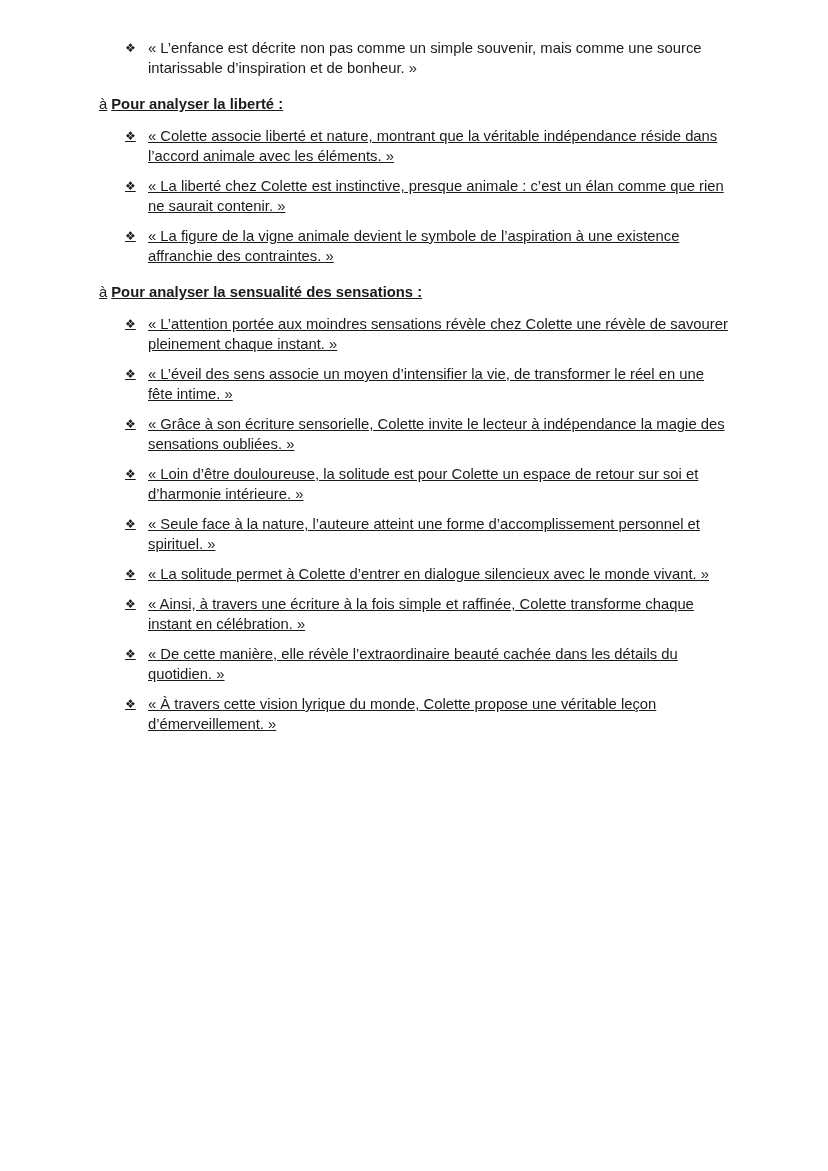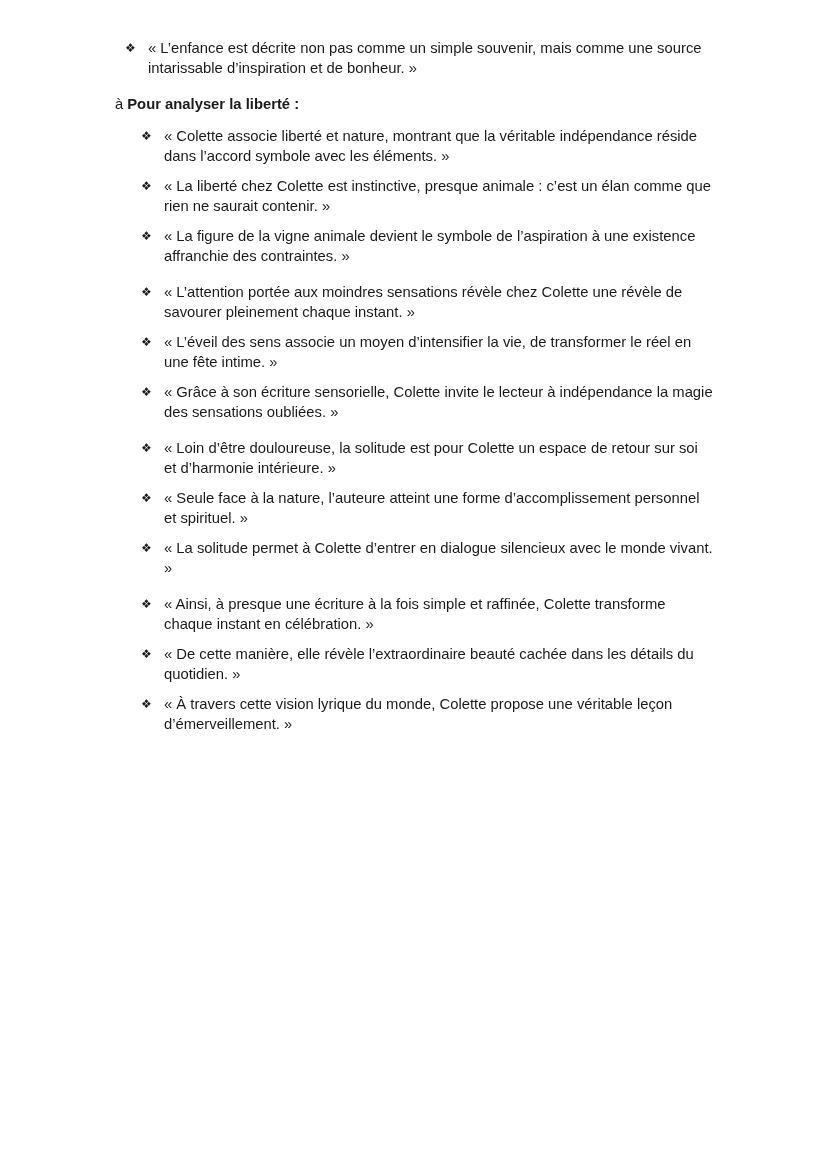--- a/index.html
+++ b/index.html
@@ -41,49 +41,50 @@
     width: 23px;
     font-family: "DejaVu Sans", sans-serif;
     font-size: 12px;
     line-height: 20px;
     color: #1b1b1b;
   }
   .btext {
     flex: 1 1 auto;
     max-width: 583px;
   }
-  .section { margin: 16px; }
+  .section { margin: 0; text-decoration: underline; }
 </style>
 </head>
 <body>
 
 <div class="page">
 
   <div class="bullet">
     <span class="marker">❖</span>
     <span class="btext">« L’enfance est décrite non pas comme un simple souvenir, mais comme une source intarissable d’inspiration et de bonheur. »</span>
   </div>
 
   <div class="section">
     <p class="heading"><span class="prefix">à</span><span class="htext">Pour analyser la liberté :</span></p>
     <div class="bullet">
       <span class="marker">❖</span>
-      <span class="btext">« Colette associe liberté et nature, montrant que la véritable indépendance réside dans l’accord symbole avec les éléments. »</span>
+      <span class="btext">« Colette associe liberté et nature, montrant que la véritable indépendance réside dans l’accord animale avec les éléments. »</span>
     </div>
     <div class="bullet">
       <span class="marker">❖</span>
       <span class="btext">« La liberté chez Colette est instinctive, presque animale : c’est un élan comme que rien ne saurait contenir. »</span>
     </div>
     <div class="bullet">
       <span class="marker">❖</span>
       <span class="btext">« La figure de la vigne animale devient le symbole de l’aspiration à une existence affranchie des contraintes. »</span>
     </div>
   </div>
 
   <div class="section">
+    <p class="heading"><span class="prefix">à</span><span class="htext">Pour analyser la sensualité des sensations :</span></p>
     <div class="bullet">
       <span class="marker">❖</span>
       <span class="btext">« L’attention portée aux moindres sensations révèle chez Colette une révèle de savourer pleinement chaque instant. »</span>
     </div>
     <div class="bullet">
       <span class="marker">❖</span>
       <span class="btext">« L’éveil des sens associe un moyen d’intensifier la vie, de transformer le réel en une fête intime. »</span>
     </div>
     <div class="bullet">
       <span class="marker">❖</span>
@@ -102,21 +103,21 @@
     </div>
     <div class="bullet">
       <span class="marker">❖</span>
       <span class="btext">« La solitude permet à Colette d’entrer en dialogue silencieux avec le monde vivant. »</span>
     </div>
   </div>
 
   <div class="section">
     <div class="bullet">
       <span class="marker">❖</span>
-      <span class="btext">« Ainsi, à presque une écriture à la fois simple et raffinée, Colette transforme chaque instant en célébration. »</span>
+      <span class="btext">« Ainsi, à travers une écriture à la fois simple et raffinée, Colette transforme chaque instant en célébration. »</span>
     </div>
     <div class="bullet">
       <span class="marker">❖</span>
       <span class="btext">« De cette manière, elle révèle l’extraordinaire beauté cachée dans les détails du quotidien. »</span>
     </div>
     <div class="bullet">
       <span class="marker">❖</span>
       <span class="btext">« À travers cette vision lyrique du monde, Colette propose une véritable leçon d’émerveillement. »</span>
     </div>
   </div>

